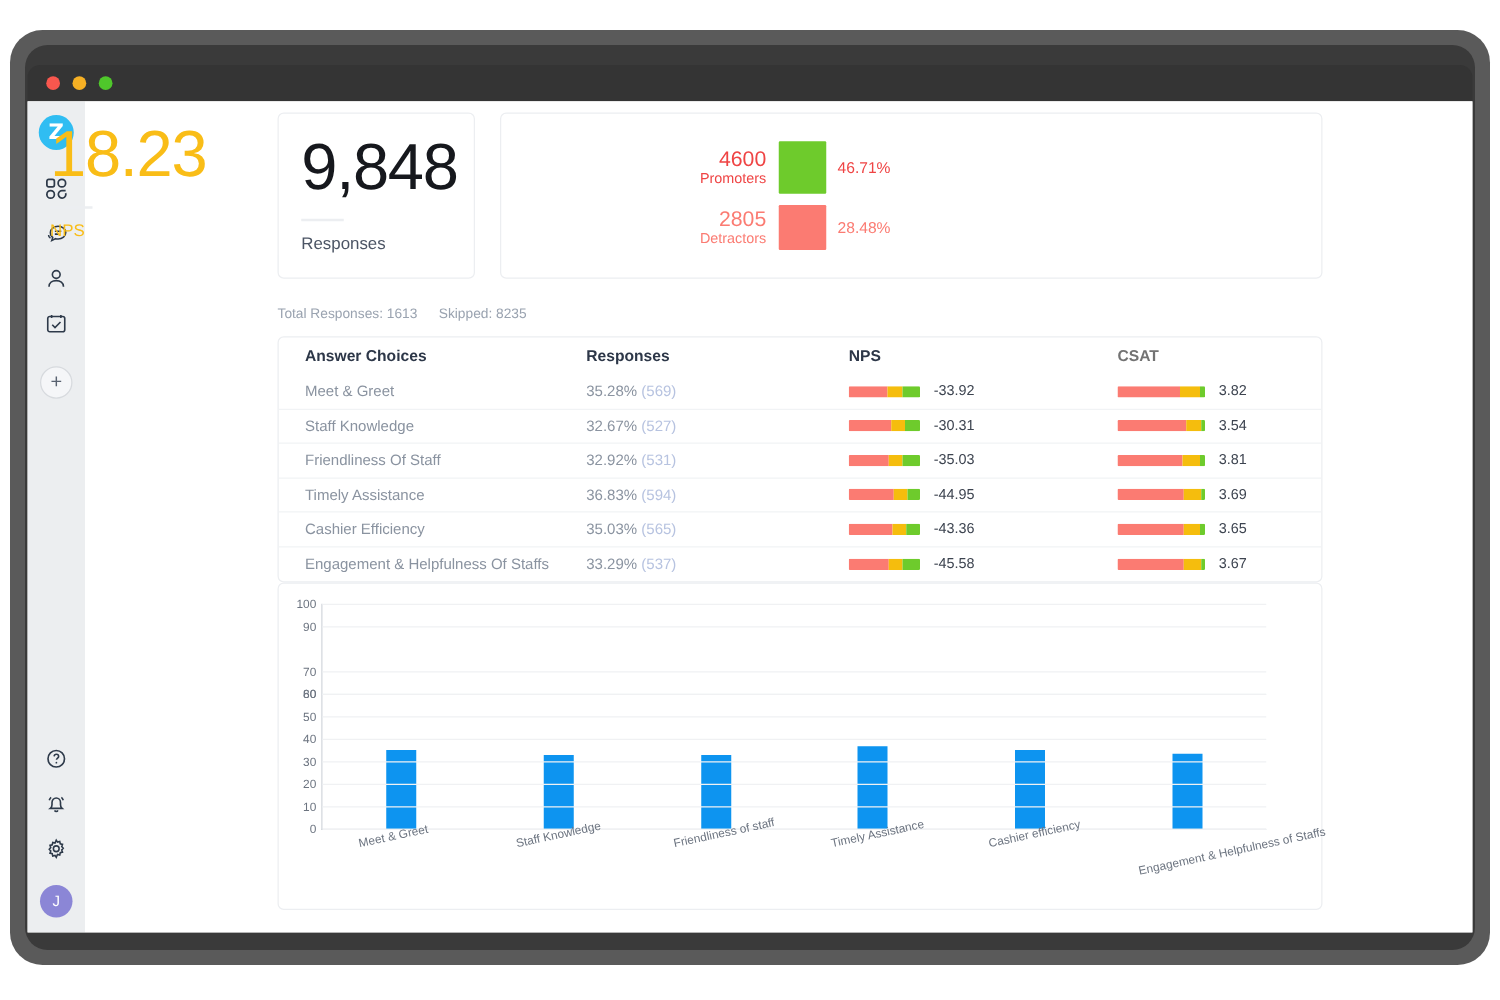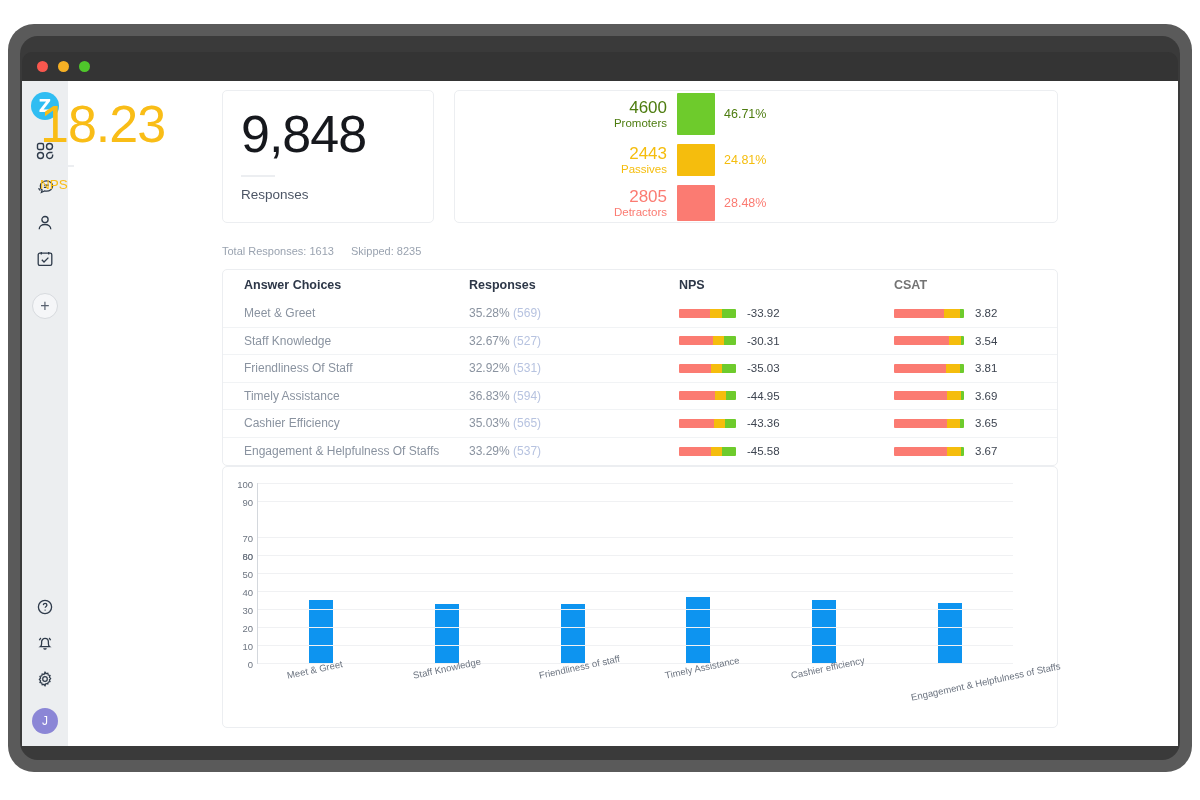--- a/index.html
+++ b/index.html
@@ -105,21 +105,21 @@
     padding: 9px 120px 0 154px;
     overflow: hidden;
   }
 
   .kpi-row { display: flex; gap: 20px; margin-bottom: 22px; }
   .card {
     background: #fff;
     border: 1px solid #eceef1;
     border-radius: 5px;
   }
-  .kpi-card { width: 212px; height: 133px; padding: 12px 18px 0 18px; position: relative; }
+  .kpi-card { width: 158px; height: 133px; padding: 12px 18px 0 18px; position: relative; }
   .kpi-value {
     font-size: 52px; line-height: 62px; font-weight: 400;
     color: #16181d; letter-spacing: -1px;
     font-family: "Liberation Sans", sans-serif;
   }
   .kpi-value.nps { color: #f9bd17; }
   .kpi-divider { width: 34px; height: 2px; background: #eceef1; margin: 10px 0 10px 0; }
   .kpi-label { font-size: 13.5px; color: #4c5565; }
   .kpi-label.nps { color: #f9bd17; }
 
@@ -131,21 +131,21 @@
   .nps-rows { display: flex; flex-direction: column; gap: 9px; }
   .nps-row { display: flex; align-items: center; }
   .nps-count {
     width: 64px; text-align: right; line-height: 1.12;
     margin-right: 10px;
   }
   .nps-count .n { font-size: 17px; display: block; }
   .nps-count .t { font-size: 11.5px; display: block; }
   .nps-swatch { border-radius: 1px; }
   .nps-pct { font-size: 12.5px; margin-left: 9px; }
-  .c-promoter { color: #4d7c0f; }
+  .c-promoter { color: #ef4444; }
   .c-passive  { color: #f5bd0d; }
   .c-detractor{ color: #fb7b72; }
   .bg-promoter { background: #6ecb2c; }
   .bg-passive  { background: #f5bd0d; }
   .bg-detractor{ background: #fb7b72; }
 
   
   .q-title {
     font-size: 13px; font-weight: bold; color: #2d3748;
     margin-bottom: 7px;
@@ -319,28 +319,20 @@
           <div class="nps-rows" id="nps-rows">
               <div class="nps-row">
                 <div class="nps-count c-promoter">
                   <span class="n">4600</span>
                   <span class="t">Promoters</span>
                 </div>
                 <div class="nps-swatch bg-promoter" style="width:38px;height:42px;"></div>
                 <div class="nps-pct c-promoter">46.71%</div>
               </div>
               <div class="nps-row">
-                <div class="nps-count c-passive">
-                  <span class="n">2443</span>
-                  <span class="t">Passives</span>
-                </div>
-                <div class="nps-swatch bg-passive" style="width:38px;height:32px;"></div>
-                <div class="nps-pct c-passive">24.81%</div>
-              </div>
-              <div class="nps-row">
                 <div class="nps-count c-detractor">
                   <span class="n">2805</span>
                   <span class="t">Detractors</span>
                 </div>
                 <div class="nps-swatch bg-detractor" style="width:38px;height:36px;"></div>
                 <div class="nps-pct c-detractor">28.48%</div>
               </div>
             </div>
         </div>
       </div>

